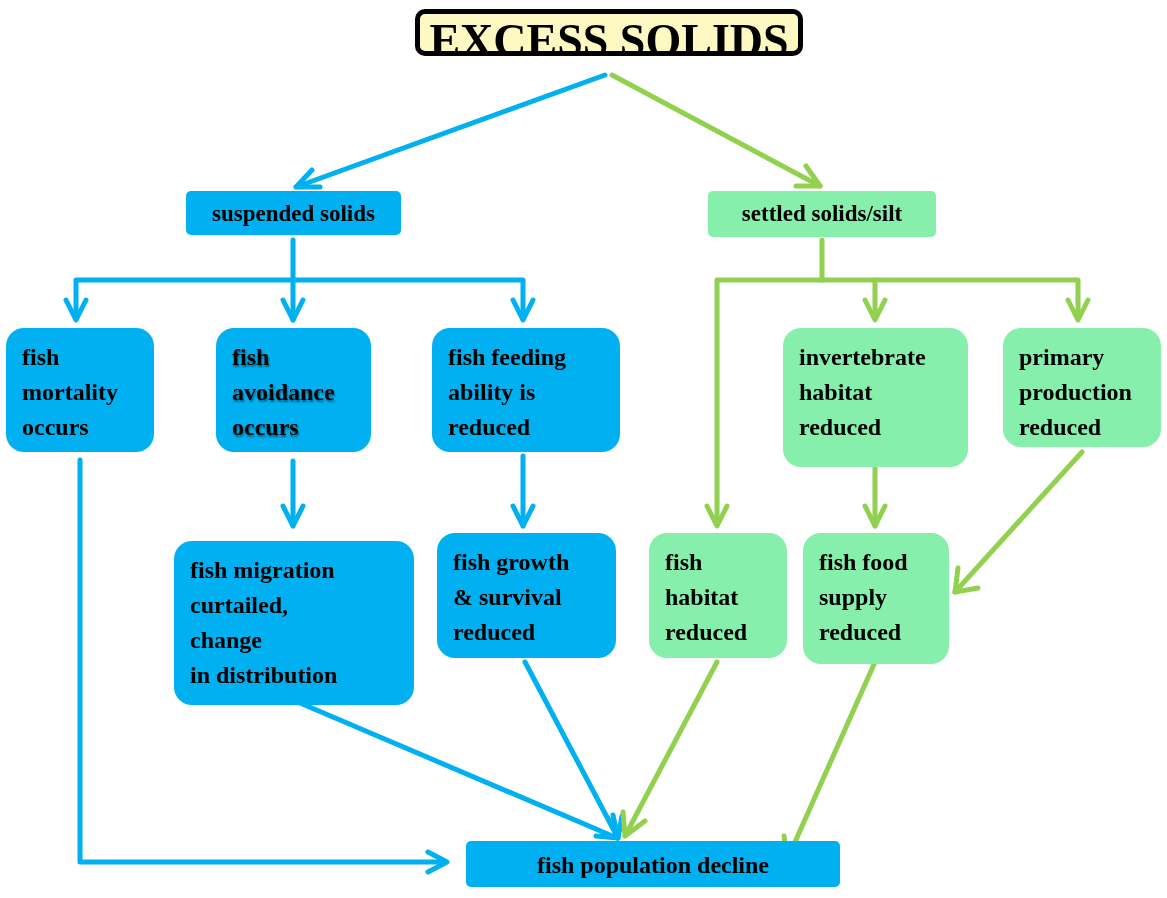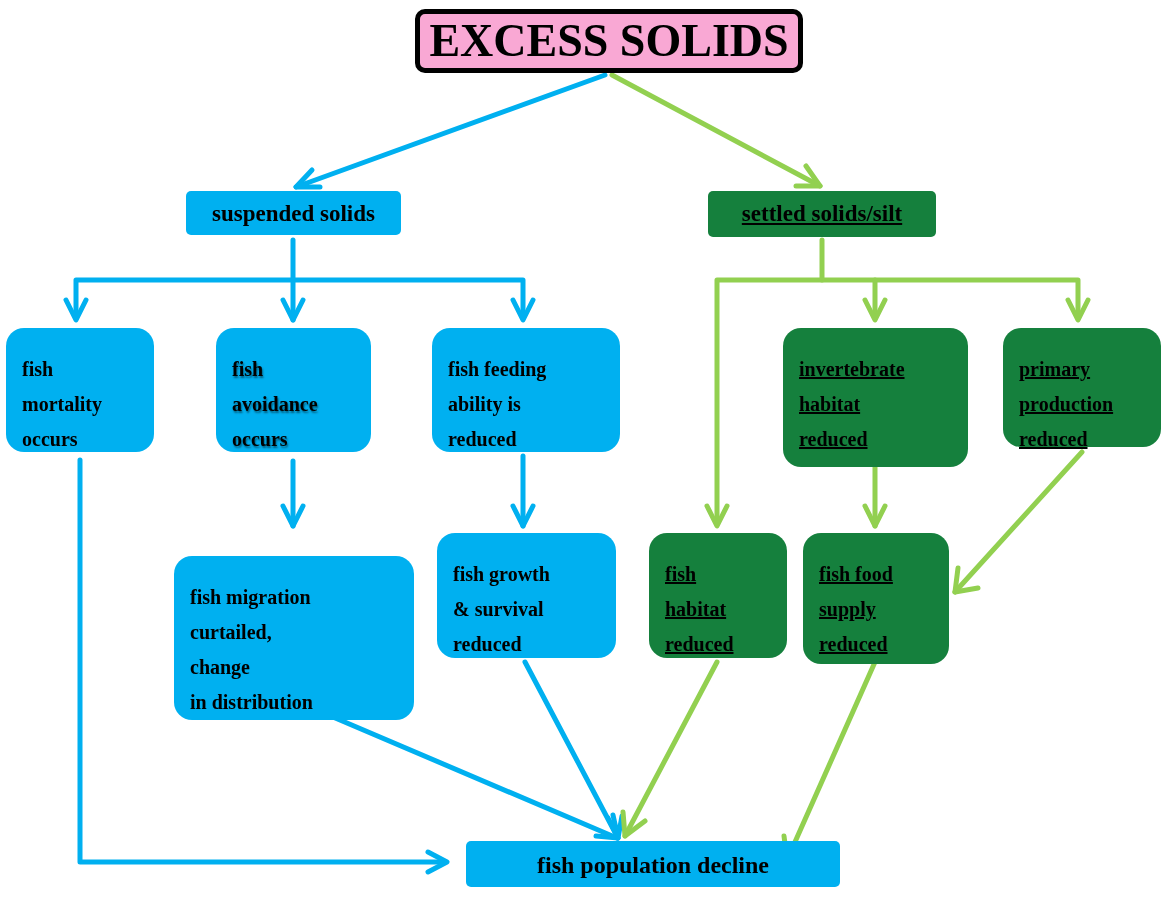--- a/index.html
+++ b/index.html
@@ -23,44 +23,44 @@
       pointer-events: none;
     }
     .node {
       position: absolute;
       box-sizing: border-box;
       color: #000;
       font-weight: bold;
       font-family: "Liberation Serif", "DejaVu Serif", serif;
     }
     .blue { background: #00b0f0; }
-    .green { background: #15803d; text-decoration: underline; }
+    .green { background: #86efac; }
     .title-box {
-      left: 415px; top: 9px; width: 388px; height: 64px;
+      left: 415px; top: 9px; width: 388px; height: 47px;
       border: 5px solid #000;
       border-radius: 10px;
-      background: #f9a8d4;
+      background: #fef9c3;
       font-size: 46px;
       line-height: 54px;
       text-align: center;
       letter-spacing: 0px;
     }
     .small-box {
       border-radius: 5px;
       font-size: 23px;
       line-height: 46px;
       text-align: center;
       white-space: nowrap;
     }
     .big-box {
       border-radius: 18px;
-      font-size: 20px;
+      font-size: 24px;
       line-height: 35px;
       padding-left: 16px;
-      padding-top: 24px;
+      padding-top: 12px;
       white-space: pre-line;
     }
     .shadowed { text-shadow: 1px 2px 2px rgba(0,0,0,0.45); }
     .pop-box {
       border-radius: 5px;
       font-size: 24px;
       line-height: 48px;
       text-align: center;
       white-space: nowrap;
     }
@@ -146,21 +146,21 @@
 occurs</div>
 
 <div class="node big-box blue shadowed" style="left:216px; top:328px; width:155px; height:124px;">fish
 avoidance
 occurs</div>
 
 <div class="node big-box blue" style="left:432px; top:328px; width:188px; height:124px;">fish feeding
 ability is
 reduced</div>
 
-<div class="node big-box blue" style="left:174px; top:556px; width:240px; height:164px;">fish migration
+<div class="node big-box blue" style="left:174px; top:541px; width:240px; height:164px;">fish migration
 curtailed,
 change
 in distribution</div>
 
 <div class="node big-box blue" style="left:437px; top:533px; width:179px; height:125px;font-family:Liberation Serif, serif;">fish growth
 &amp; survival
 reduced</div>
 
 <div class="node big-box green" style="left:783px; top:328px; width:185px; height:139px;">invertebrate
 habitat

